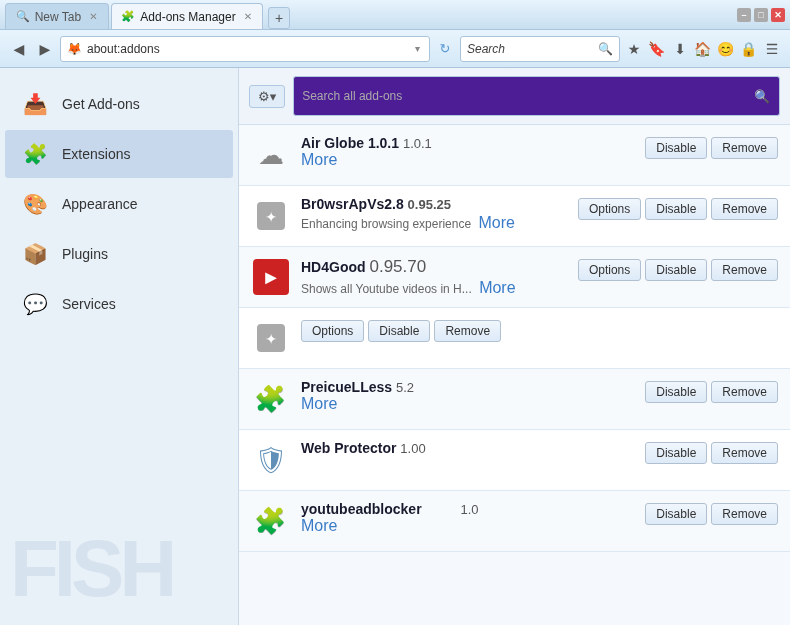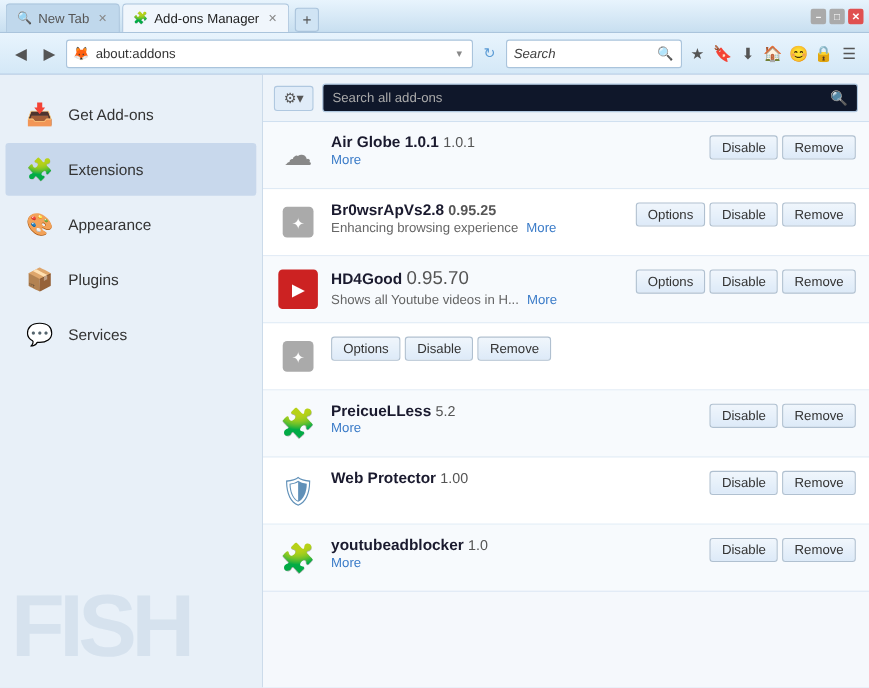--- a/index.html
+++ b/index.html
@@ -129,23 +129,23 @@
       background: #eef4fa;
       border-bottom: 1px solid #d0e0f0;
       gap: 8px;
     }
     .gear-btn {
       display: flex; align-items: center; justify-content: center;
       padding: 3px 8px; background: #e0ecf8; border: 1px solid #b0c8e0;
       border-radius: 3px; cursor: pointer; font-size: 13px; color: #555;
     }
     .search-addons {
-      flex: 1; height: 26px;
+      flex: 1; height: 40px;
       border: 1px solid #b0c8e0; border-radius: 3px;
-      background: #0f172a; display: flex; align-items: center;
+      background: #4c1d95; display: flex; align-items: center;
       padding: 0 8px; font-size: 12px; color: #aaa;
     }
     .search-addons-icon { color: #888; font-size: 13px; }
 
     
     .addon-list { overflow-y: auto; height: calc(100% - 45px); }
     .addon-item {
       display: flex; align-items: flex-start;
       padding: 10px 12px;
       border-bottom: 1px solid #dce8f4;
@@ -154,21 +154,21 @@
     }
     .addon-item:nth-child(odd) { background: #f7fafd; }
     .addon-icon {
       width: 40px; height: 40px; flex-shrink: 0;
       display: flex; align-items: center; justify-content: center;
       font-size: 22px; color: #888;
     }
     .addon-info { flex: 1; }
     .addon-title { font-size: 14px; font-weight: bold; color: #1a1a2e; }
     .addon-desc { font-size: 12px; color: #666; margin-top: 2px; }
-    .addon-more { color: #3a7bc8; cursor: pointer; font-size: 12px; text-decoration: none; }
+    .addon-more { color: #3a7bc8; cursor: pointer; font-size: 16px; text-decoration: none; }
     .addon-buttons { display: flex; align-items: center; gap: 4px; flex-shrink: 0; margin-top: 2px; }
     .btn {
       padding: 3px 10px; font-size: 12px; cursor: pointer;
       border-radius: 3px; border: 1px solid #b0c0d0;
       background: linear-gradient(to bottom, #f0f6fc, #ddeaf8);
       color: #333;
     }
   </style>
 </head>
 <body>
@@ -359,21 +359,21 @@
           <button class="btn">Disable</button>
           <button class="btn">Remove</button>
         </div>
       </div>
 
       <div class="addon-item">
         <div class="addon-icon" style="color:#4a7fc8;font-size:26px;">🧩</div>
         <div class="addon-info">
           <div class="addon-title">
             <span>youtubeadblocker</span>
-            <span style="font-weight:normal;font-size:13px;color:#555;">1.0</span>
+            <span style="font-weight:normal;font-size:13px;color:#555;margin-left:35px;">1.0</span>
           </div>
           <div><a class="addon-more">More</a></div>
         </div>
         <div class="addon-buttons">
           <button class="btn">Disable</button>
           <button class="btn">Remove</button>
         </div>
       </div>
 
     </div>

